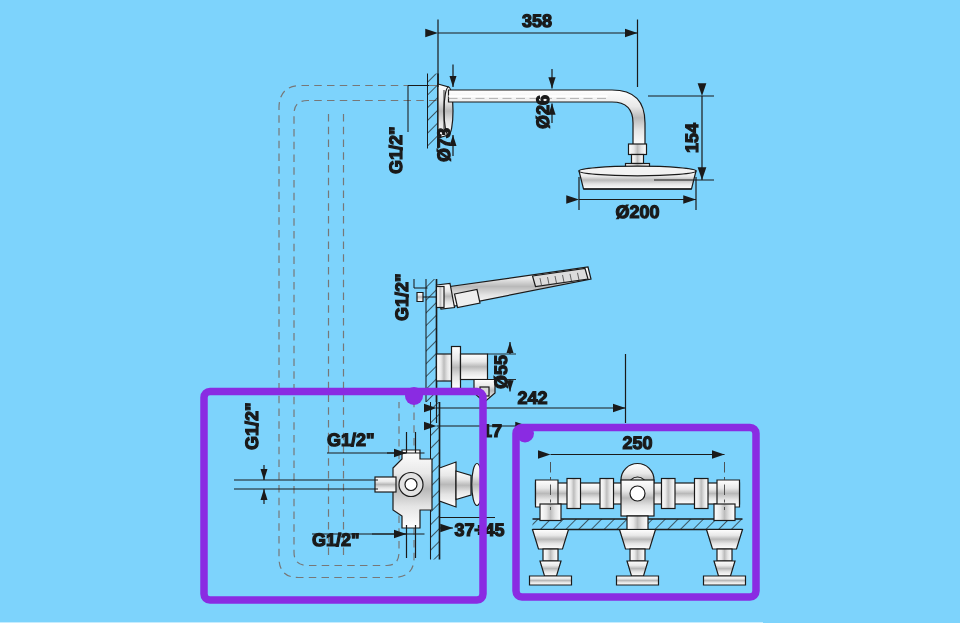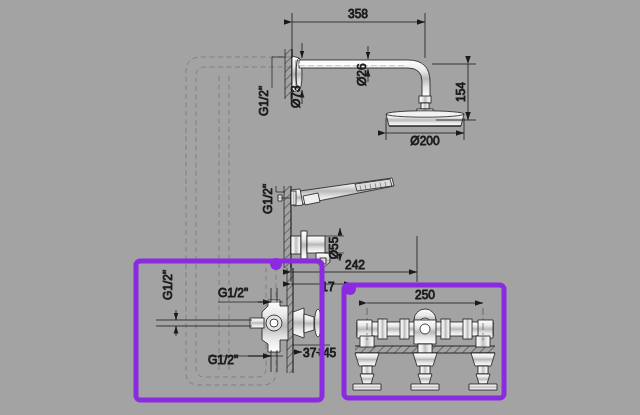--- a/index.html
+++ b/index.html
@@ -1,18 +1,18 @@
 <!DOCTYPE html>
 <html><head>
 <meta charset="utf-8">
 <style>
   html,body{margin:0;padding:0;background:#fff;}
   body{width:640px;height:415px;overflow:hidden;
        font-family:"Liberation Sans",sans-serif;}
-  #stage{position:relative;width:640px;height:415px;background:#a3a3a3;}
+  #stage{position:relative;width:640px;height:415px;background:#7dd3fc;font-weight:bold;}
   svg{position:absolute;left:0;top:0;}
   .dimtext{font-family:"Liberation Sans",sans-serif;font-size:12px;fill:#1a1a1a;}
 </style>
 </head>
 <body>
 
 <div id="stage">
 <svg width="640" height="415" viewBox="0 0 640 415">
   <defs>
     <marker id="ar" markerWidth="9" markerHeight="7" refX="8.5" refY="3.5" orient="auto" markerUnits="userSpaceOnUse">

